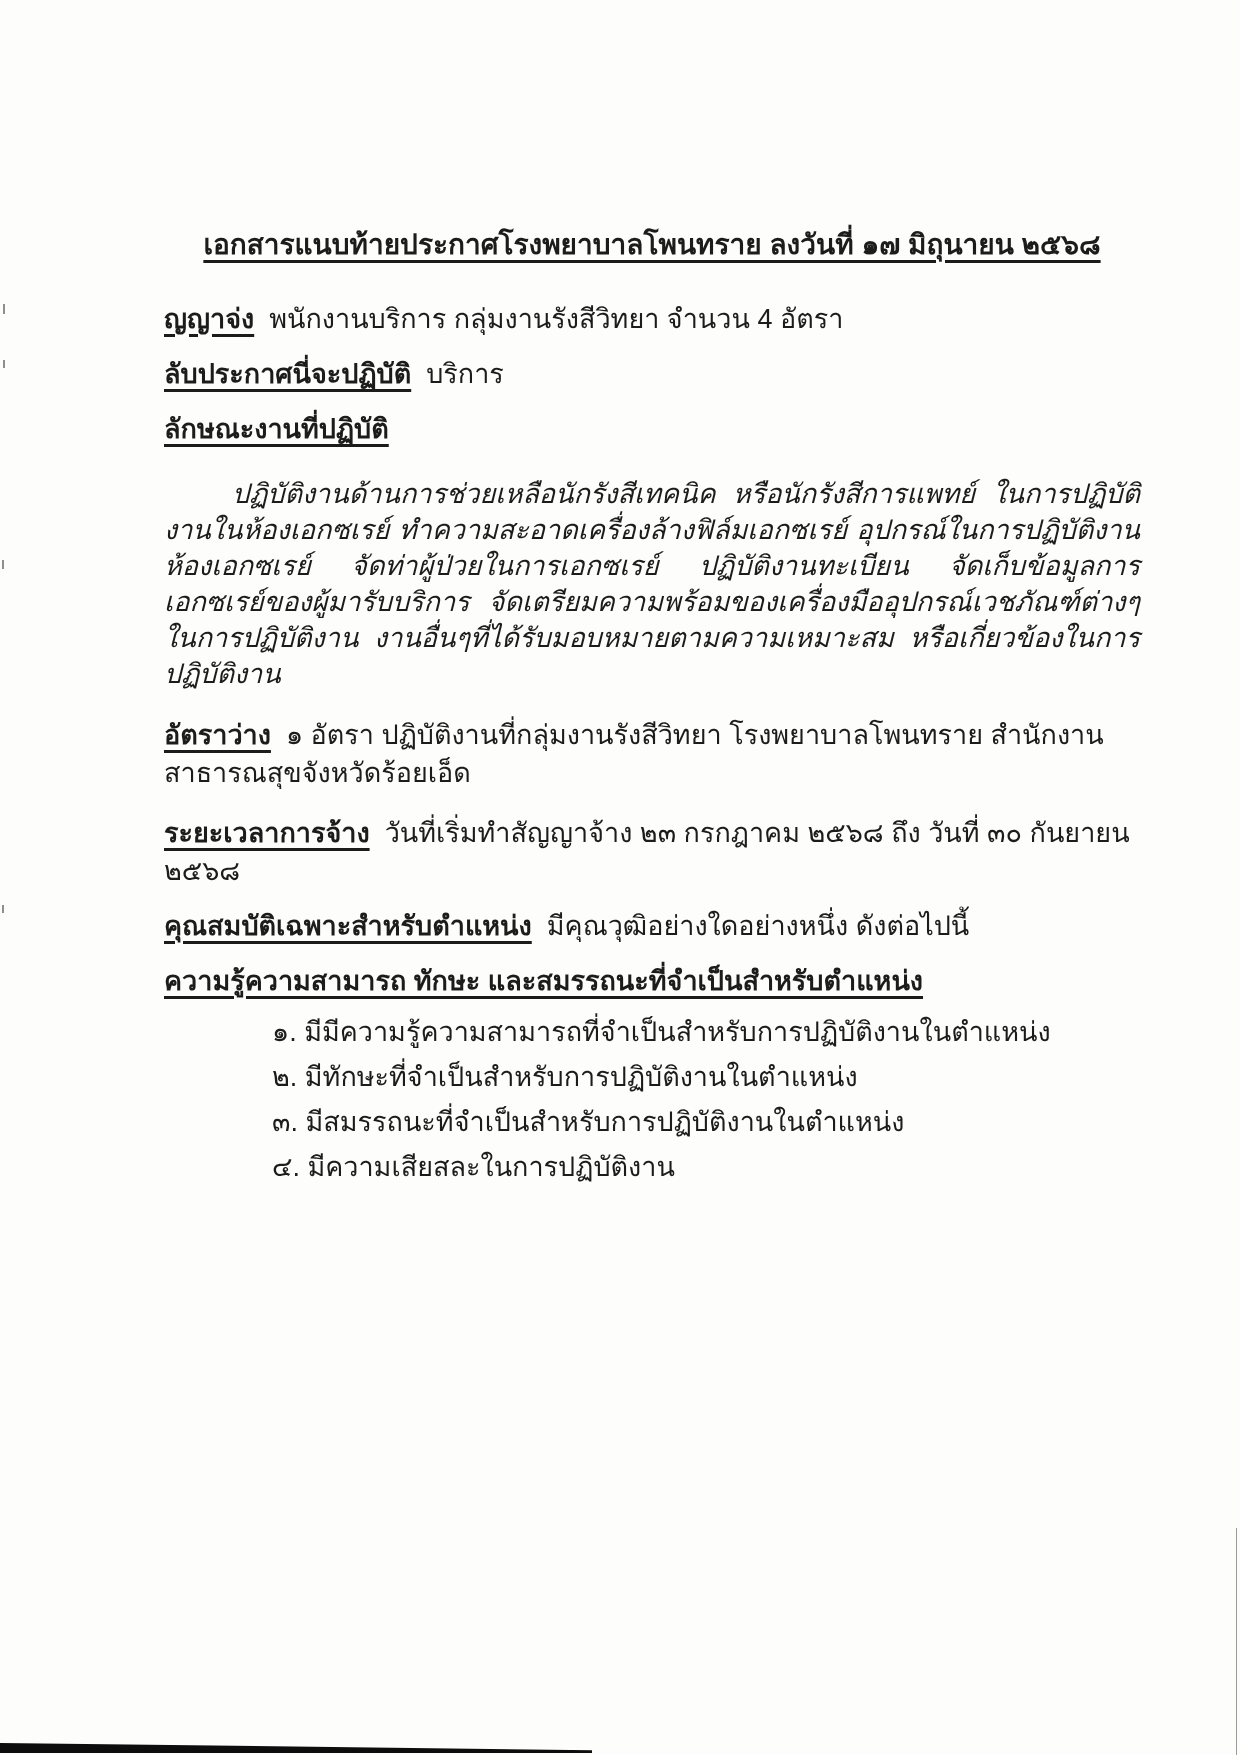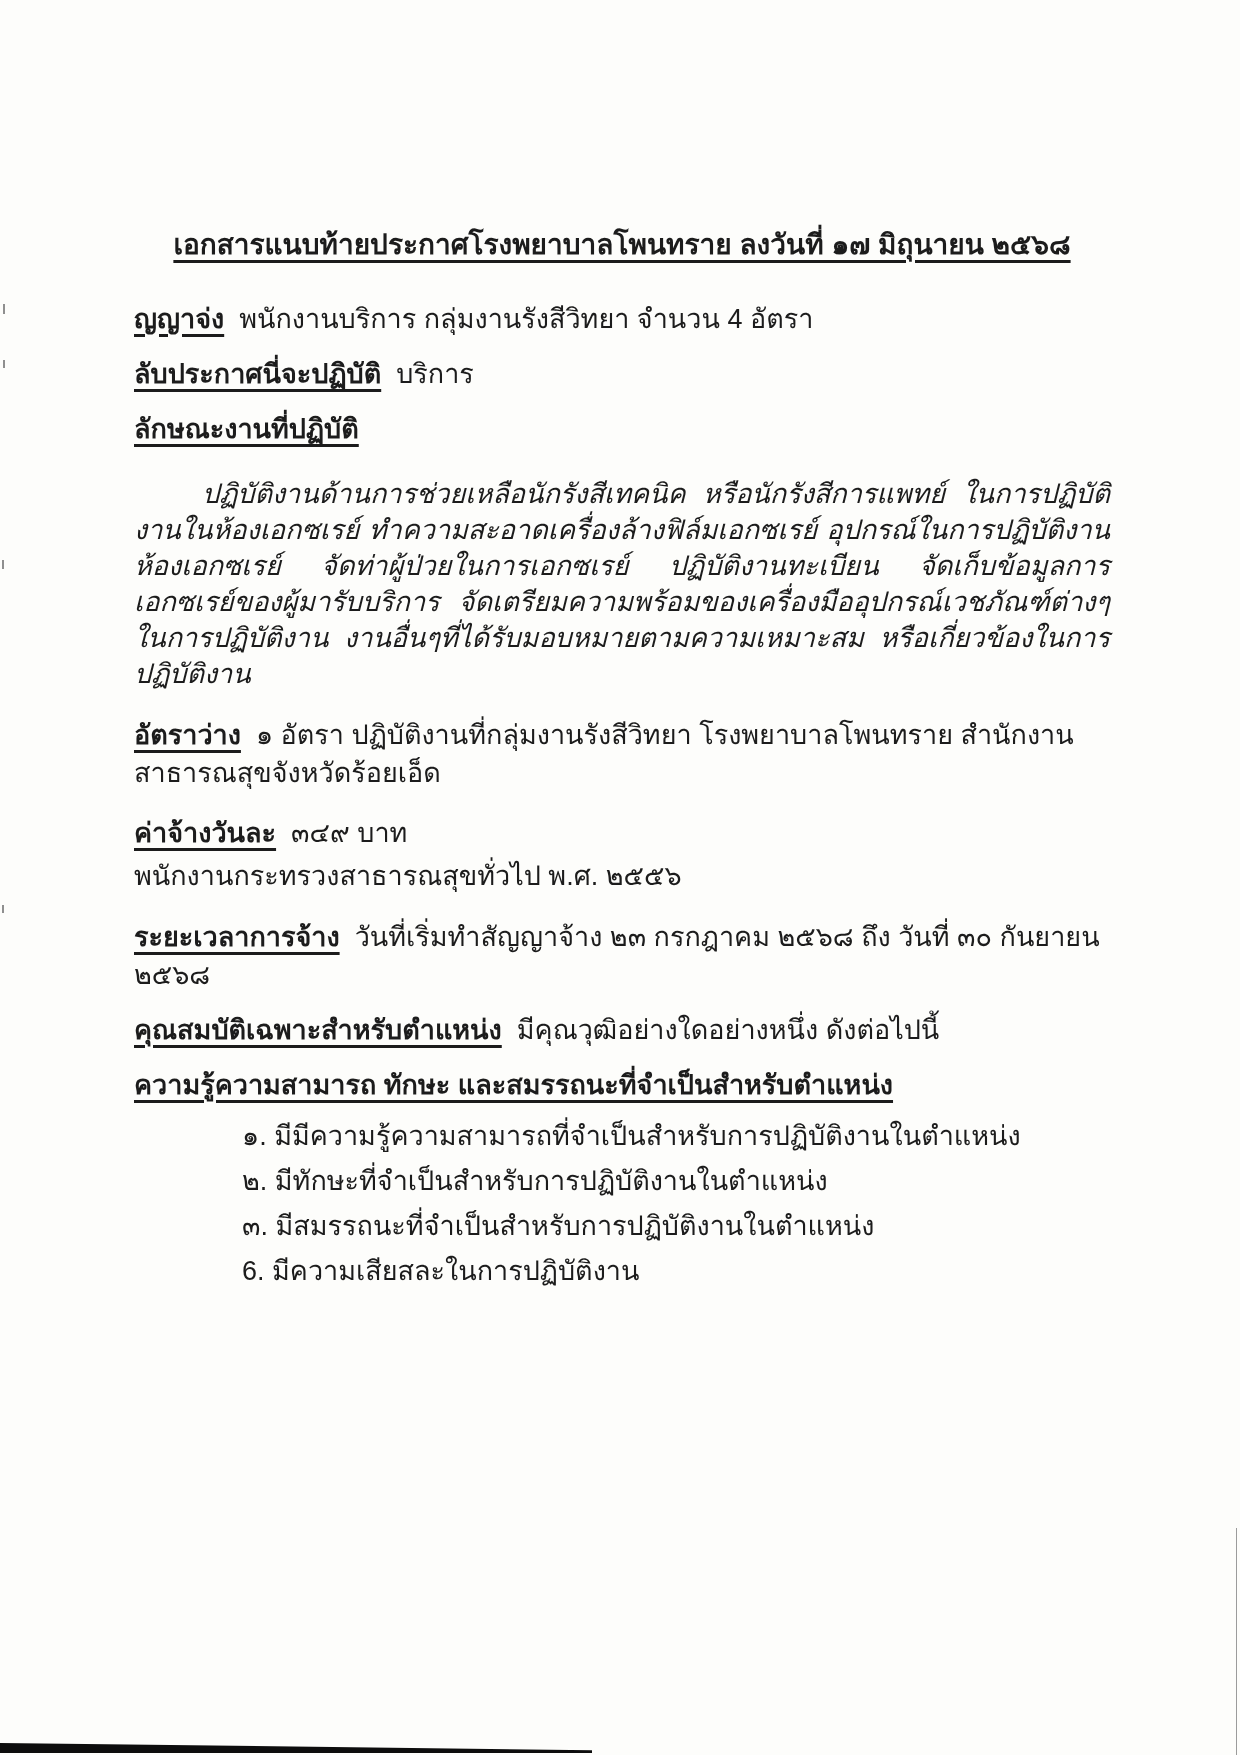--- a/index.html
+++ b/index.html
@@ -12,21 +12,21 @@
     width: 1240px;
     height: 1755px;
     margin: 0 auto;
     background: #fdfdfb;
     color: #1c1c1c;
     font-family: "Liberation Sans", "DejaVu Sans", sans-serif;
     overflow: hidden;
   }
   .content {
     position: absolute;
-    left: 134px;
+    left: 164px;
     top: 226px;
     width: 976px;
     font-size: 27px;
     line-height: 38px;
   }
   .doc-title {
     text-align: center;
     font-weight: bold;
     font-size: 28px;
     text-decoration: underline;
@@ -116,46 +116,40 @@
     <div class="section">
       <span class="label">ลักษณะงานที่ปฏิบัติ</span>
     </div>
 
     <div class="duties-paragraph">ปฏิบัติงานด้านการช่วยเหลือนักรังสีเทคนิค หรือนักรังสีการแพทย์  ในการปฏิบัติงานในห้องเอกซเรย์ ทำความสะอาดเครื่องล้างฟิล์มเอกซเรย์ อุปกรณ์ในการปฏิบัติงานห้องเอกซเรย์ จัดท่าผู้ป่วยในการเอกซเรย์ ปฏิบัติงานทะเบียน จัดเก็บข้อมูลการเอกซเรย์ของผู้มารับบริการ จัดเตรียมความพร้อมของเครื่องมืออุปกรณ์เวชภัณฑ์ต่างๆในการปฏิบัติงาน  งานอื่นๆที่ได้รับมอบหมายตามความเหมาะสม หรือเกี่ยวข้องในการปฏิบัติงาน</div>
 
     <div class="section after-paragraph">
       <span class="label">อัตราว่าง</span><span class="sep">  </span><span class="value">๑ อัตรา  ปฏิบัติงานที่กลุ่มงานรังสีวิทยา  โรงพยาบาลโพนทราย  สำนักงานสาธารณสุขจังหวัดร้อยเอ็ด</span>
     </div>
 
-    <div class="section" style="margin-top:22px;">
-      <div>
-        <span class="label">ค่าจ้างวันละ</span><span class="sep">  </span><span class="value">๓๔๙ บาท</span>
-      </div>
-      <div class="wage-note">พนักงานกระทรวงสาธารณสุขทั่วไป พ.ศ. ๒๕๕๖</div>
-    </div>
 
     <div class="section" style="margin-top:22px;">
       <span class="label">ระยะเวลาการจ้าง</span><span class="sep">  </span><span class="value">วันที่เริ่มทำสัญญาจ้าง ๒๓ กรกฎาคม ๒๕๖๘ ถึง วันที่ ๓๐ กันยายน ๒๕๖๘</span>
     </div>
 
     <div class="section">
       <div>
         <span class="label">คุณสมบัติเฉพาะสำหรับตำแหน่ง</span><span class="sep">  </span><span class="value">มีคุณวุฒิอย่างใดอย่างหนึ่ง ดังต่อไปนี้</span>
       </div>
     </div>
 
     <div class="section">
       <div>
         <span class="label">ความรู้ความสามารถ ทักษะ และสมรรถนะที่จำเป็นสำหรับตำแหน่ง</span>
       </div>
       <div class="competency-list">
         <div class="competency-item">๑. มีมีความรู้ความสามารถที่จำเป็นสำหรับการปฏิบัติงานในตำแหน่ง</div>
         <div class="competency-item">๒. มีทักษะที่จำเป็นสำหรับการปฏิบัติงานในตำแหน่ง</div>
         <div class="competency-item">๓. มีสมรรถนะที่จำเป็นสำหรับการปฏิบัติงานในตำแหน่ง</div>
-        <div class="competency-item">6. มีความเสียสละในการปฏิบัติงาน</div>
+        <div class="competency-item">๔. มีความเสียสละในการปฏิบัติงาน</div>
       </div>
     </div>
 
   </div>
 
   <div class="scan-streak-bottom"></div>
   <div class="scan-edge-right"></div>
   <div class="scan-speck speck-a"></div>
   <div class="scan-speck speck-b"></div>
   <div class="scan-speck speck-c"></div>

